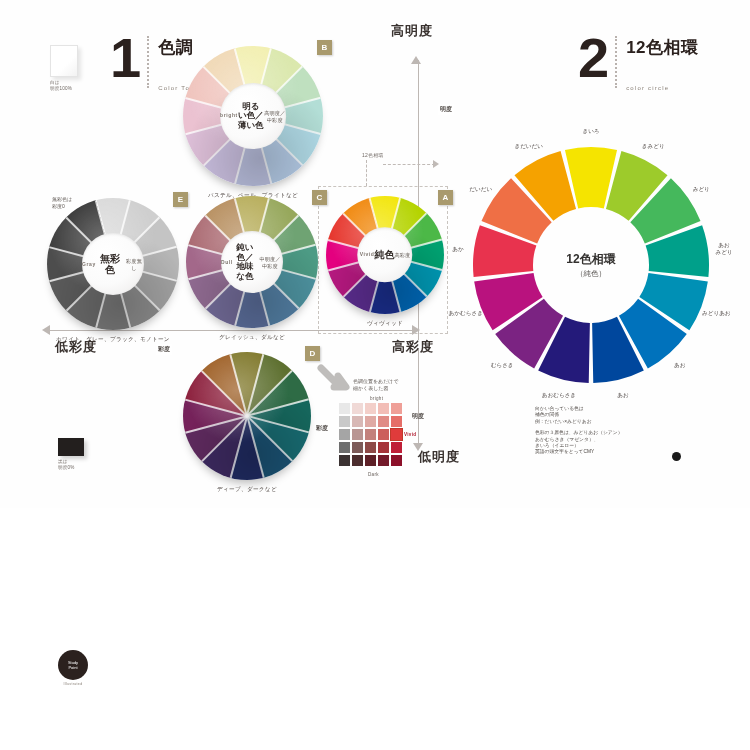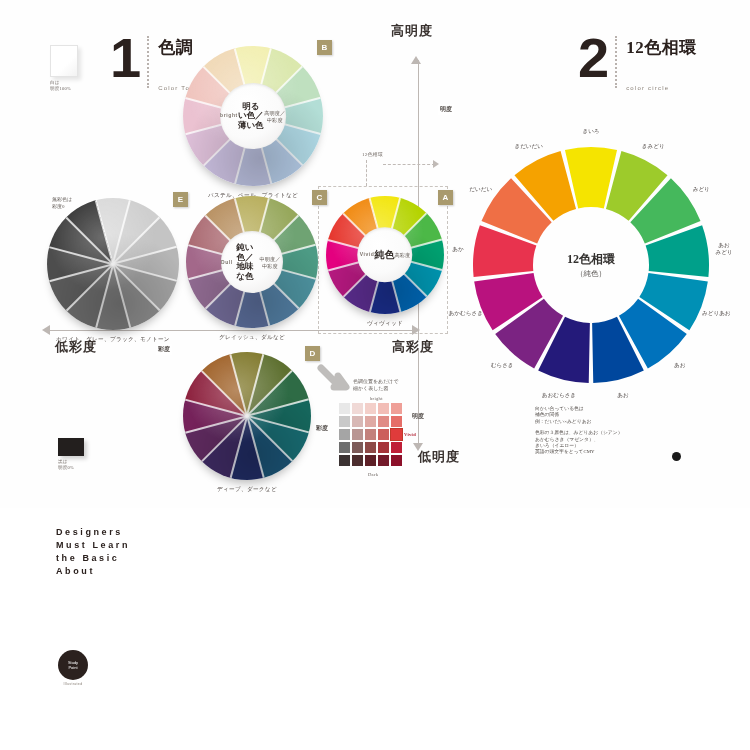--- a/index.html
+++ b/index.html
@@ -1,20 +1,20 @@
 <!DOCTYPE html>
 <html><head>
 <meta charset="utf-8">
 <style>
   html,body{margin:0;padding:0;background:#fff;}
   body{width:750px;height:750px;overflow:hidden;font-family:"Liberation Sans","DejaVu Sans",sans-serif;color:#2b2523;}
   #stage{position:relative;width:750px;height:750px;background:#fefefe;}
 
   .abs{position:absolute;}
-  .jp{font-family:Liberation Serif, serif;}
+  .jp{font-family:Liberation Sans, sans-serif;}
 
   
   .sec-num{font-size:56px;font-weight:bold;line-height:44px;color:#2b211e;letter-spacing:-3px;font-family:"Liberation Sans",sans-serif;}
   .sec-div{border-left:2px dotted #b9b2ae;height:52px;}
   .sec-title{font-size:17px;font-weight:bold;color:#2b211e;letter-spacing:0.5px;}
   .sec-sub{font-size:6px;color:#8b8279;letter-spacing:1.2px;margin-top:4px;}
 
   
   .swatch-white{width:26px;height:30px;background:linear-gradient(135deg,#ffffff 0%,#ffffff 60%,#f2f2f2 100%);border:1px solid #e4e4e4;box-shadow:3px 3px 4px rgba(0,0,0,0.10);}
   .swatch-black{width:26px;height:18px;background:#231f1e;box-shadow:3px 3px 4px rgba(0,0,0,0.18);}
@@ -171,20 +171,25 @@
           <div style="position: absolute; left: 50%; top: 50%; width: 1.6px; height: 66px; background: rgba(255, 255, 255, 0.78); transform-origin: 0px 0px; transform: rotate(285deg) translateX(-0.8px);"></div>
           <div style="position: absolute; left: 50%; top: 50%; width: 1.6px; height: 66px; background: rgba(255, 255, 255, 0.78); transform-origin: 0px 0px; transform: rotate(315deg) translateX(-0.8px);"></div>
           <div style="position: absolute; left: 50%; top: 50%; width: 1.6px; height: 66px; background: rgba(255, 255, 255, 0.78); transform-origin: 0px 0px; transform: rotate(345deg) translateX(-0.8px);"></div>
           <div style="position: absolute; left: 50%; top: 50%; width: 1.6px; height: 66px; background: rgba(255, 255, 255, 0.78); transform-origin: 0px 0px; transform: rotate(375deg) translateX(-0.8px);"></div>
           <div style="position: absolute; left: 50%; top: 50%; width: 1.6px; height: 66px; background: rgba(255, 255, 255, 0.78); transform-origin: 0px 0px; transform: rotate(405deg) translateX(-0.8px);"></div>
           <div style="position: absolute; left: 50%; top: 50%; width: 1.6px; height: 66px; background: rgba(255, 255, 255, 0.78); transform-origin: 0px 0px; transform: rotate(435deg) translateX(-0.8px);"></div>
           <div style="position: absolute; left: 50%; top: 50%; width: 1.6px; height: 66px; background: rgba(255, 255, 255, 0.78); transform-origin: 0px 0px; transform: rotate(465deg) translateX(-0.8px);"></div>
           <div style="position: absolute; left: 50%; top: 50%; width: 1.6px; height: 66px; background: rgba(255, 255, 255, 0.78); transform-origin: 0px 0px; transform: rotate(495deg) translateX(-0.8px);"></div>
         </div>
         <div style="position: absolute; inset: 0px; border-radius: 50%; background: radial-gradient(circle at 42% 30%, rgba(255, 255, 255, 0.3) 0%, rgba(255, 255, 255, 0) 45%), radial-gradient(circle at 55% 80%, rgba(0, 0, 0, 0.2) 0%, rgba(0, 0, 0, 0) 55%);"></div>
+        <div class="hub" style="width: 62.04px; height: 62.04px;">
+          <div class="hub-en">Gray</div>
+          <div class="hub-jp jp">無彩色</div>
+          <div class="hub-note jp">彩度無し</div>
+        </div>
       </div>
       <div class="badge" style="left: 126px; top: -6px;">E</div>
       <div class="cap jp" style="left: 0px; top: 138px; width: 132px; text-align: center;">ホワイト、グレー、ブラック、モノトーン</div>
     </div>
   <div class="wheel-wrap" style="left: 326px; top: 196px; width: 118px;">
       <div class="wheel" style="width: 118px; height: 118px; background: conic-gradient(from -15deg, rgb(242, 229, 0) 0deg, rgb(242, 229, 0) 30deg, rgb(181, 212, 0) 30deg, rgb(181, 212, 0) 60deg, rgb(76, 184, 71) 60deg, rgb(76, 184, 71) 90deg, rgb(0, 160, 112) 90deg, rgb(0, 160, 112) 120deg, rgb(0, 151, 178) 120deg, rgb(0, 151, 178) 150deg, rgb(0, 104, 183) 150deg, rgb(0, 104, 183) 180deg, rgb(27, 47, 142) 180deg, rgb(27, 47, 142) 210deg, rgb(91, 45, 142) 210deg, rgb(91, 45, 142) 240deg, rgb(181, 25, 127) 240deg, rgb(181, 25, 127) 270deg, rgb(228, 0, 127) 270deg, rgb(228, 0, 127) 300deg, rgb(230, 52, 43) 300deg, rgb(230, 52, 43) 330deg, rgb(240, 130, 0) 330deg, rgb(240, 130, 0) 360deg); overflow: hidden;">
         <div style="position: absolute; inset: 0px; border-radius: 50%;">
           <div style="position: absolute; left: 50%; top: 50%; width: 1.6px; height: 59px; background: rgba(255, 255, 255, 0.78); transform-origin: 0px 0px; transform: rotate(165deg) translateX(-0.8px);"></div>
           <div style="position: absolute; left: 50%; top: 50%; width: 1.6px; height: 59px; background: rgba(255, 255, 255, 0.78); transform-origin: 0px 0px; transform: rotate(195deg) translateX(-0.8px);"></div>
           <div style="position: absolute; left: 50%; top: 50%; width: 1.6px; height: 59px; background: rgba(255, 255, 255, 0.78); transform-origin: 0px 0px; transform: rotate(225deg) translateX(-0.8px);"></div>
@@ -305,26 +310,20 @@
   <div class="abs" style="left:672px;top:452px;width:9px;height:9px;border-radius:50%;background:#1a1a1a;"></div>
 
   <div class="abs" style="left:58px;top:438px;">
     <div class="swatch-black"></div>
     <div class="micro jp" style="margin-top:3px;">黒は</div>
     <div class="micro jp">明度0%</div>
   </div>
 
   <div class="abs" style="left:0;top:508px;width:750px;height:242px;background:#fff;"></div>
 
-  <div class="abs tagline" style="left:56px;top:526px;">
-    <div>Designers</div>
-    <div>Must Learn</div>
-    <div>the Basic</div>
-    <div>About</div>
-  </div>
 
 
   <div class="abs" style="left:58px;top:650px;">
     <div class="seal">
         <span style="white-space:pre-line;">Study
 Point</span>
       </div>
     <div class="seal-cap">Illustrated</div>
   </div>
 

